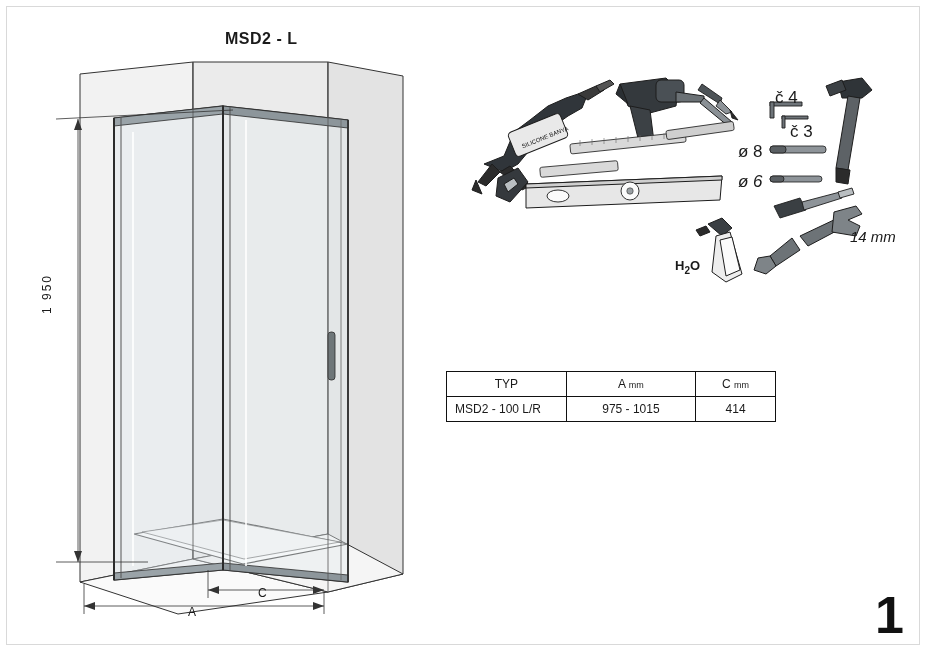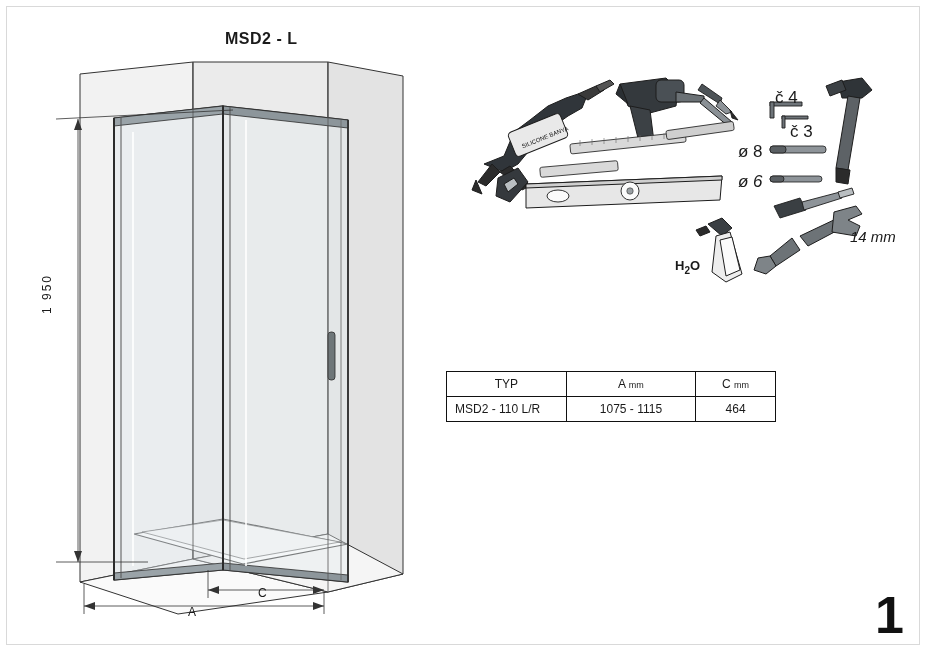--- a/index.html
+++ b/index.html
@@ -276,20 +276,20 @@
 <table class="spec">
   <thead>
     <tr>
       <th class="c-typ">TYP</th>
       <th class="c-a"><span>A</span> <span class="unit">mm</span></th>
       <th class="c-c"><span>C</span> <span class="unit">mm</span></th>
     </tr>
   </thead>
   <tbody>
     <tr>
-      <td class="typ">MSD2 -  110 L/R</td>
-      <td class="a">1075 - 1115</td>
-      <td class="c">464</td>
+      <td class="typ">MSD2 -  100 L/R</td>
+      <td class="a">975 - 1015</td>
+      <td class="c">414</td>
     </tr>
   </tbody>
 </table>
 
 <div class="page-number">1</div>
 
 </body></html>

